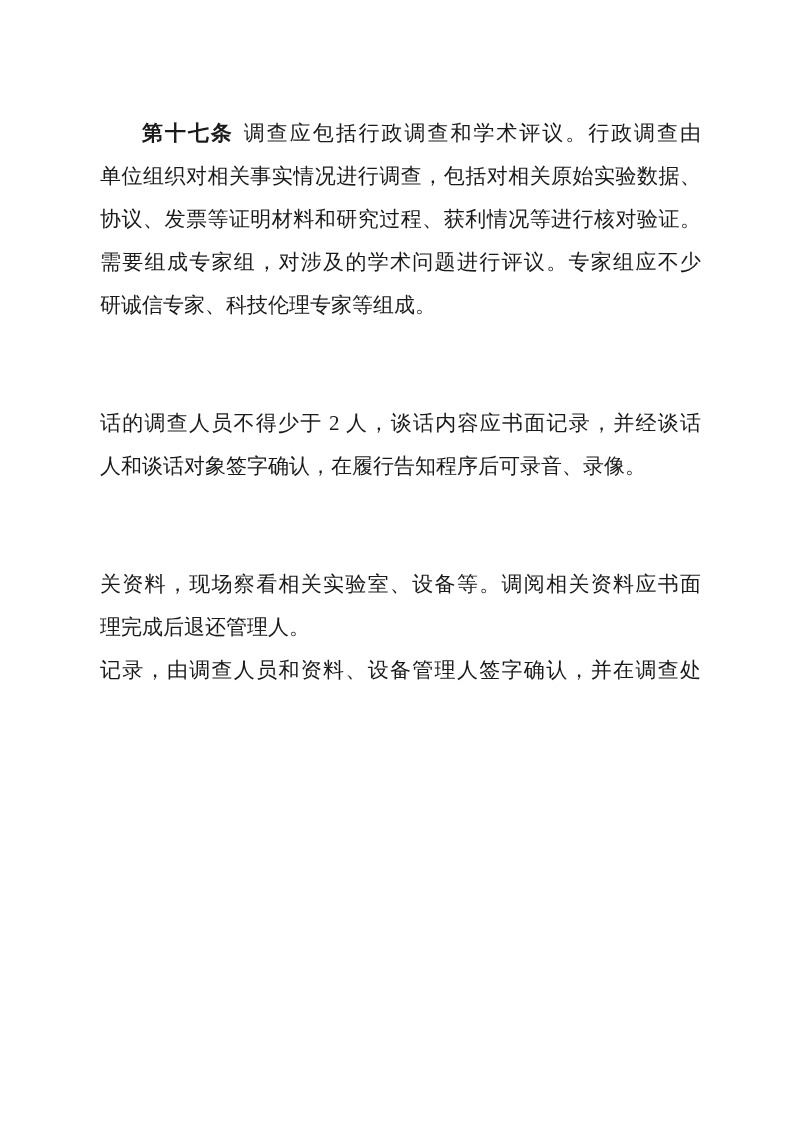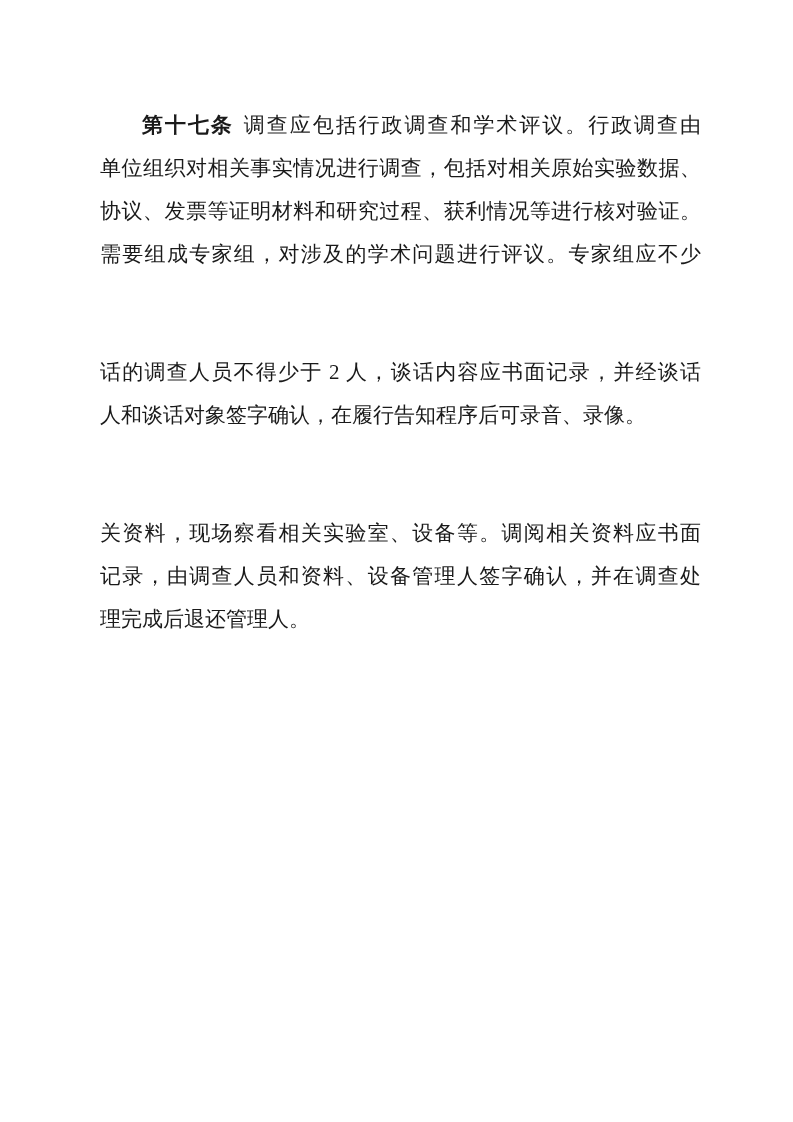--- a/index.html
+++ b/index.html
@@ -12,21 +12,21 @@
     width: 793px;
     height: 1122px;
     background: #ffffff;
     overflow: hidden;
     font-family: "Liberation Serif", "DejaVu Serif", serif;
     color: #1a1a1a;
   }
   .text-block {
     position: absolute;
     left: 100px;
-    top: 104px;
+    top: 112px;
     width: 601px;
   }
   .paragraph {
     margin: 0 0 75px 0;
   }
   .paragraph:last-child {
     margin-bottom: 0;
   }
   .line {
     font-size: 21px;
@@ -52,28 +52,29 @@
 <body>
 
 <div class="page">
   <div class="text-block">
 
     <div class="paragraph">
       <div class="line first-line"><span class="article-label">第十七条</span><span class="line-text">调查应包括行政调查和学术评议。行政调查由</span></div>
       <div class="line">单位组织对相关事实情况进行调查，包括对相关原始实验数据、</div>
       <div class="line">协议、发票等证明材料和研究过程、获利情况等进行核对验证。</div>
       <div class="line">需要组成专家组，对涉及的学术问题进行评议。专家组应不少</div>
+      <div class="line last-short">研诚信专家、科技伦理专家等组成。</div>
     </div>
 
     <div class="paragraph">
       <div class="line">话的调查人员不得少于 2 人，谈话内容应书面记录，并经谈话</div>
       <div class="line last-short">人和谈话对象签字确认，在履行告知程序后可录音、录像。</div>
     </div>
 
     <div class="paragraph">
       <div class="line">关资料，现场察看相关实验室、设备等。调阅相关资料应书面</div>
+      <div class="line last-short">理完成后退还管理人。</div>
       <div class="line">记录，由调查人员和资料、设备管理人签字确认，并在调查处</div>
-      <div class="line last-short">理完成后退还管理人。</div>
     </div>
 
 
   </div>
 </div>
 
 </body></html>

